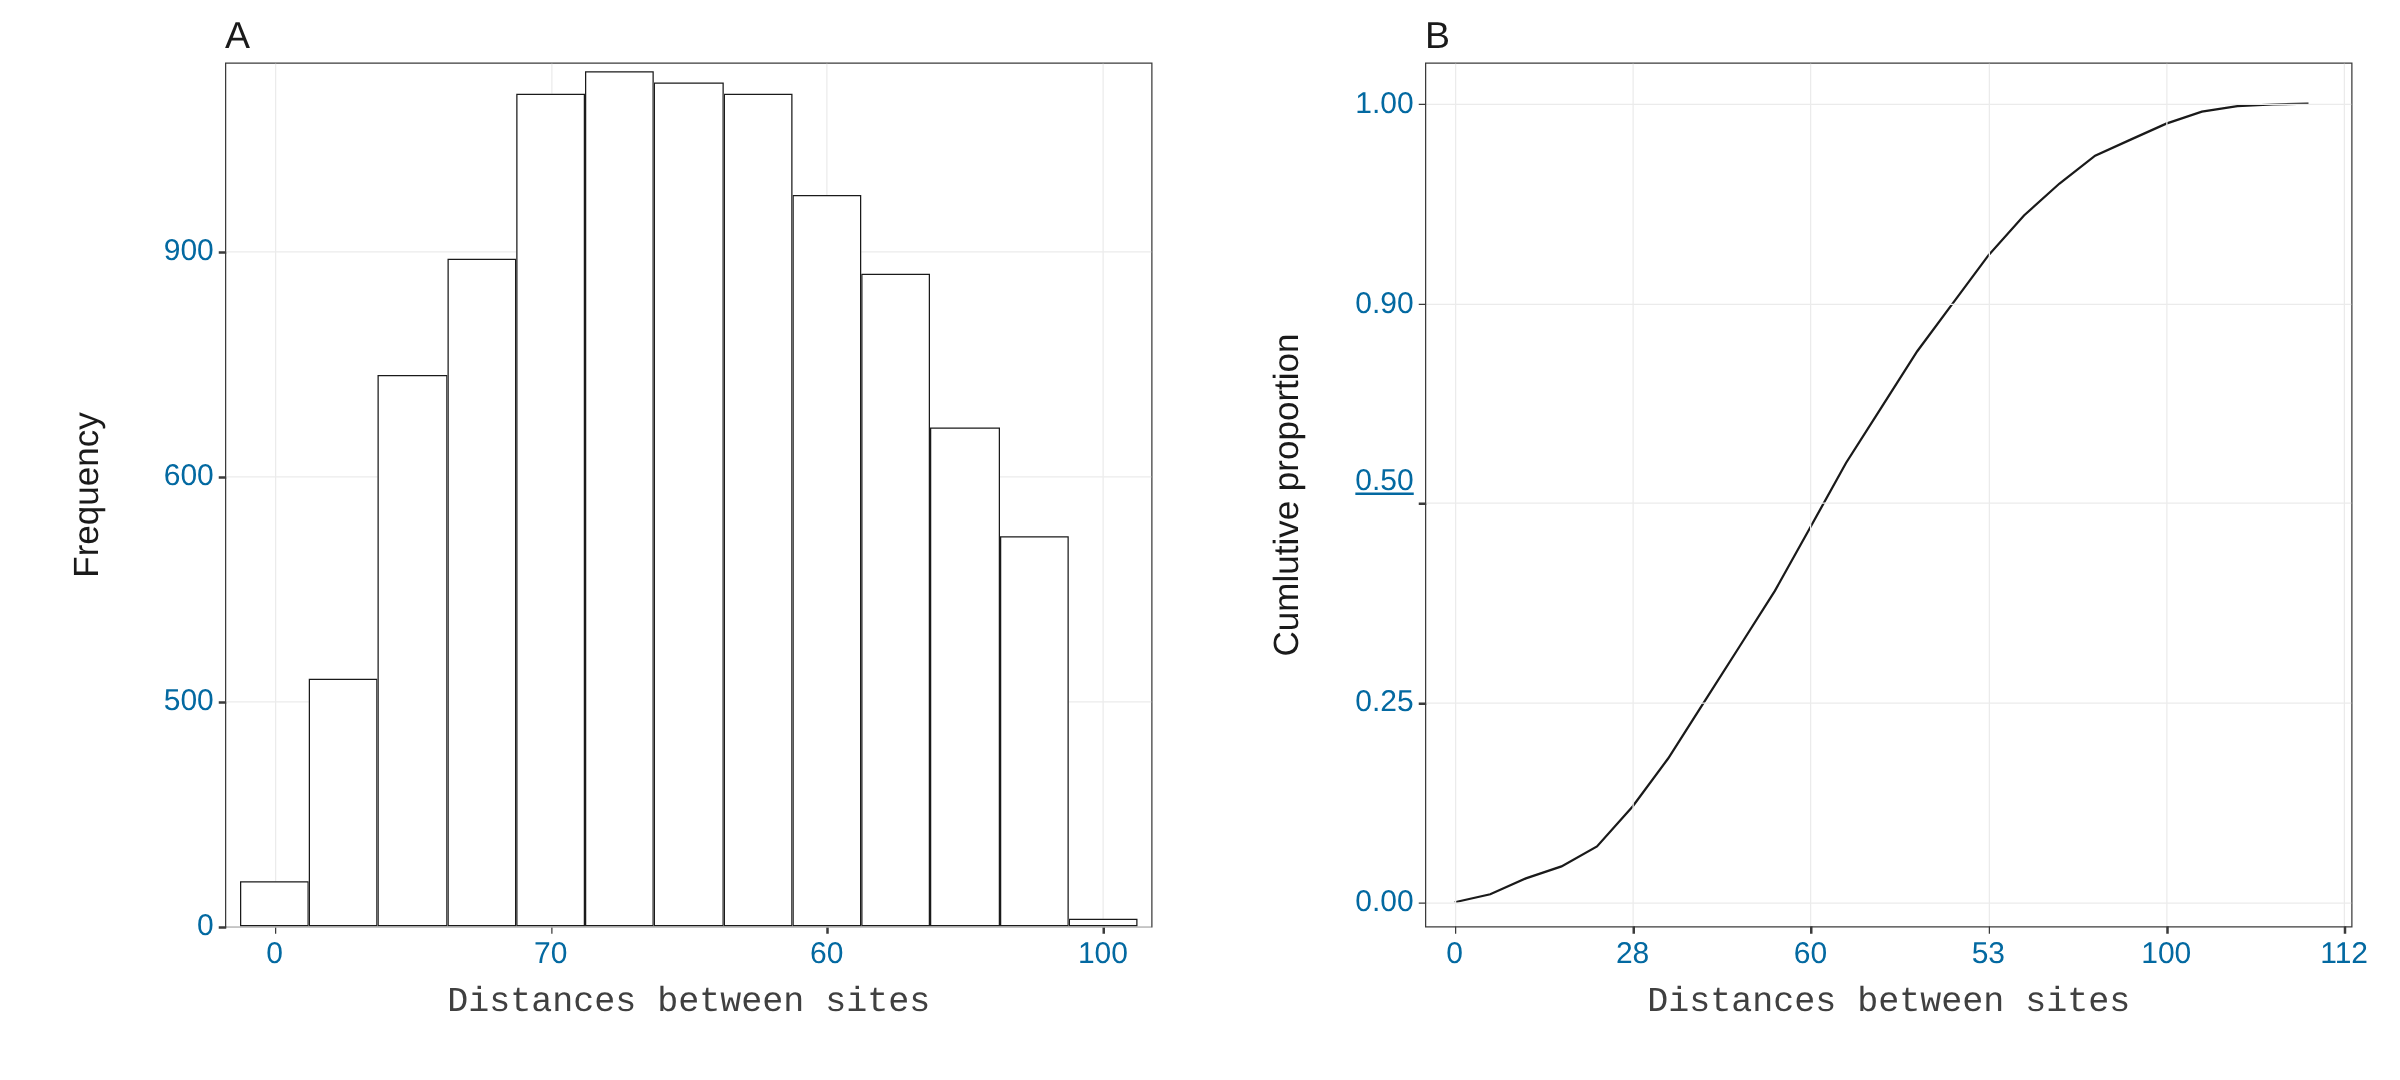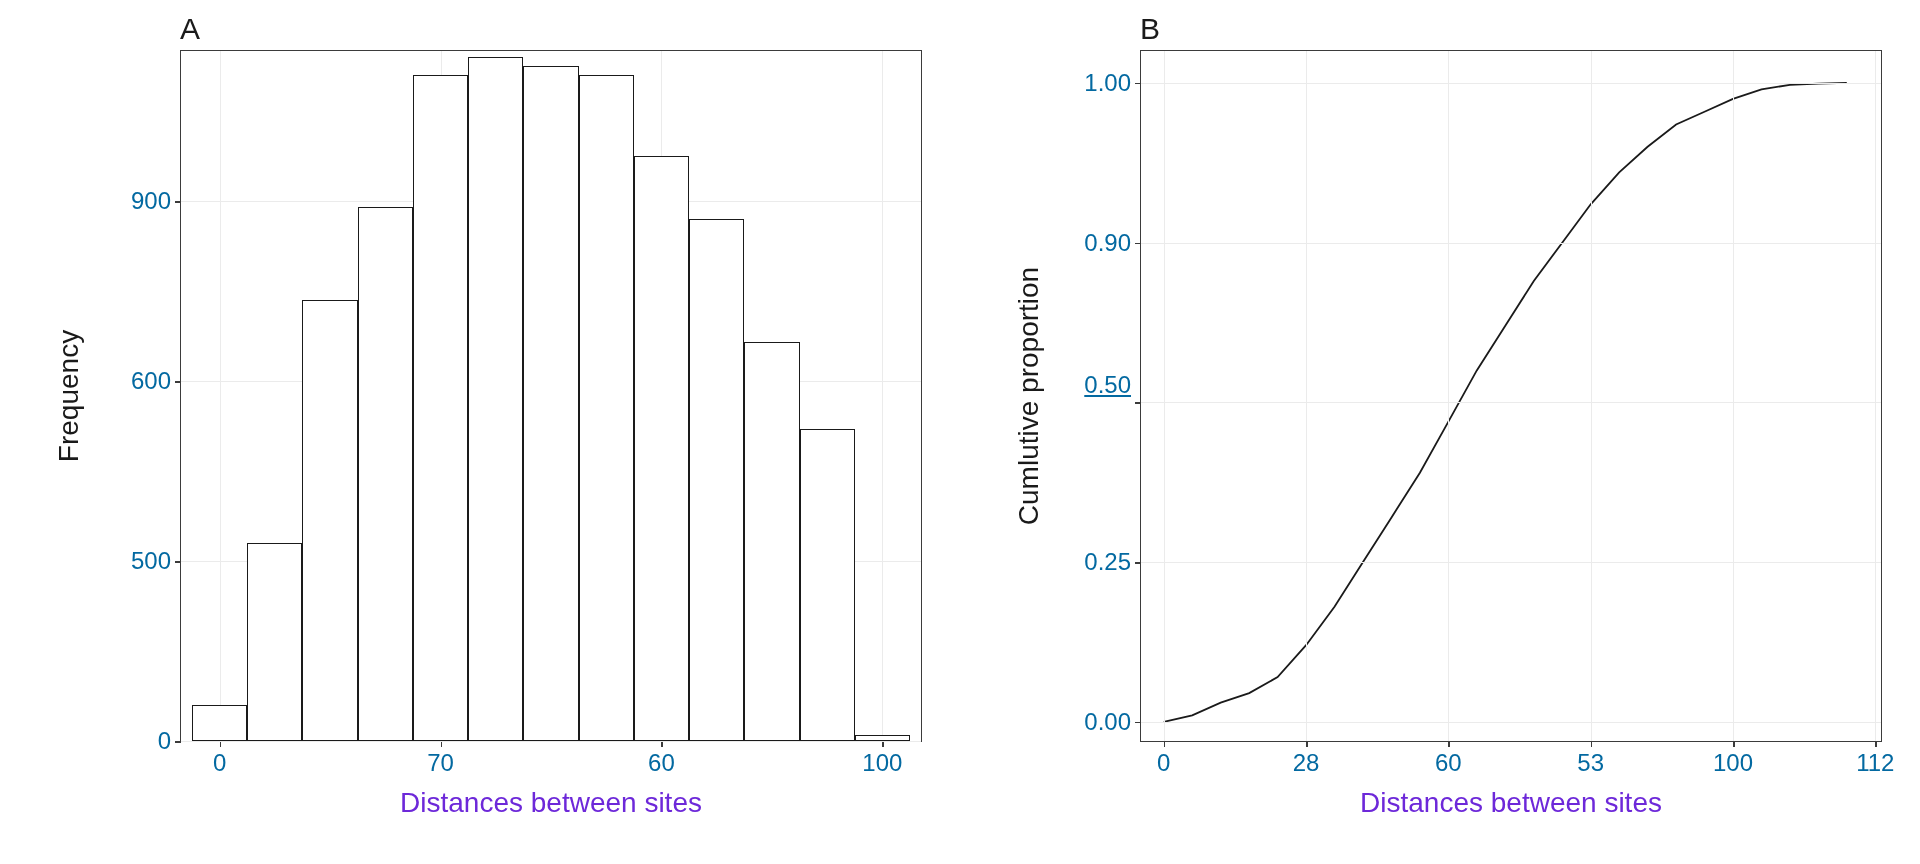--- a/index.html
+++ b/index.html
@@ -64,22 +64,23 @@
     background: #3b3b3b;
   }
   .tick-mark-x { width: 1.5px; height: 6px; top: 100%; }
   .tick-mark-y { height: 1.5px; width: 6px; right: 100%; }
   .axis-label-x {
     position: absolute;
     top: calc(100% + 46px);
     left: 50%;
     transform: translateX(-50%);
     font-size: 28px;
-    color: #6d28d9;
+    color: #404040;
     white-space: nowrap;
+    font-family: Liberation Mono, monospace;
   }
   .axis-label-y {
     position: absolute;
     left: -112px;
     top: 50%;
     transform: translate(-50%, -50%) rotate(-90deg);
     transform-origin: center;
     font-size: 28px;
     color: #1a1a1a;
     white-space: nowrap;

